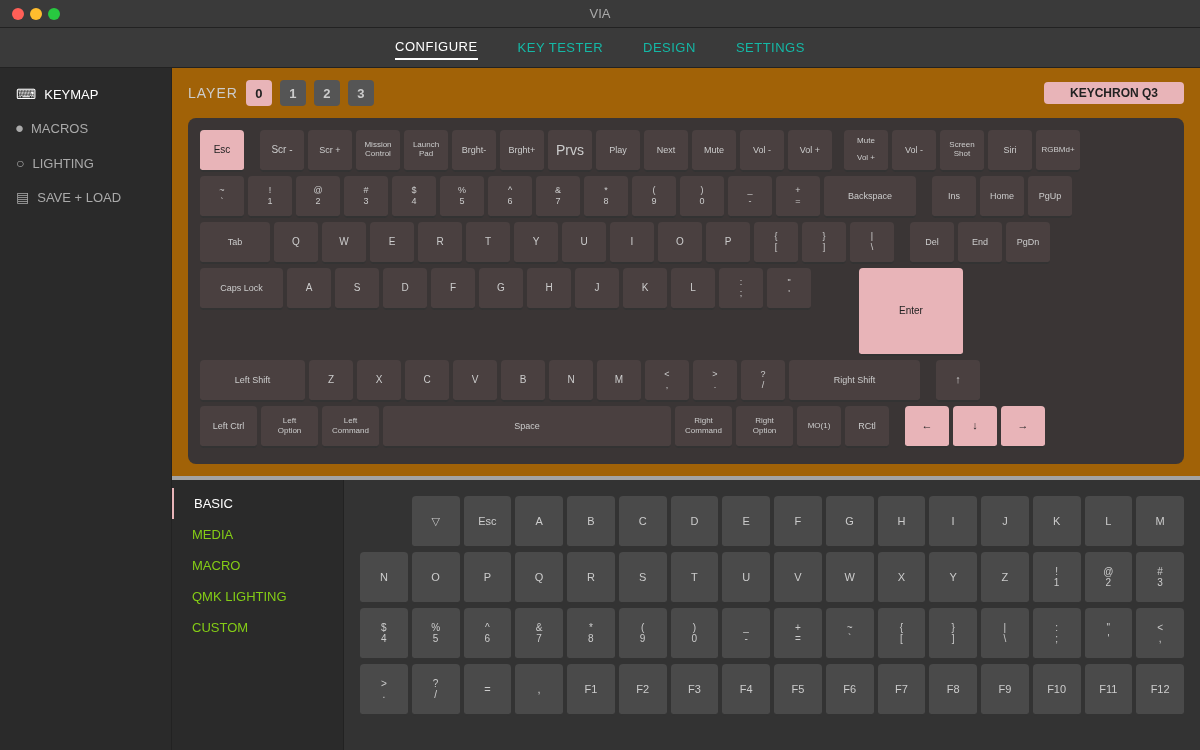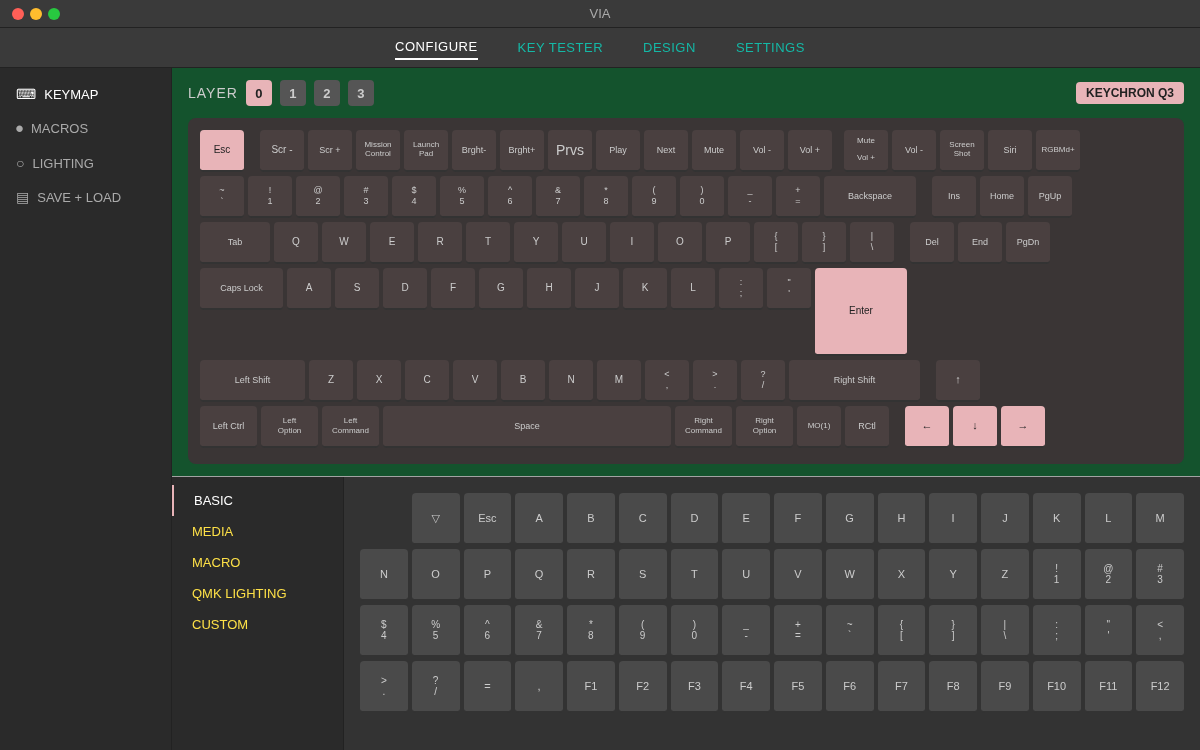--- a/index.html
+++ b/index.html
@@ -100,23 +100,23 @@
     
     .content {
       flex: 1;
       display: flex;
       flex-direction: column;
       overflow: hidden;
     }
 
     
     .keyboard-section {
-      background: #14532d;
+      background: #a16207;
       padding: 12px 16px;
-      border-bottom: 1px solid #a3a3a3;
+      border-bottom: 4px solid #a3a3a3;
     }
 
     .layer-header {
       display: flex;
       align-items: center;
       justify-content: space-between;
       margin-bottom: 12px;
     }
     .layer-label {
       font-size: 14px;
@@ -140,21 +140,21 @@
     }
     .layer-btn.inactive {
       background: #555;
       color: #ccc;
     }
     .keyboard-model {
       background: #e8b4b8;
       color: #222;
       font-size: 12px;
       font-weight: bold;
-      padding: 4px 10px;
+      padding: 4px 26px;
       border-radius: 4px;
     }
 
     
     .keyboard-layout {
       background: #3a3535;
       border-radius: 8px;
       padding: 12px;
     }
 
@@ -189,39 +189,39 @@
 
     
     .w1 { width: 44px; }
     .w125 { width: 57px; }
     .w150 { width: 70px; }
     .w175 { width: 83px; }
     .w2 { width: 92px; }
     .w225 { width: 105px; }
     .w275 { width: 131px; }
     .w625 { width: 288px; }
-    .w-enter { width: 92px; height: 88px; }
+    .w-enter { width: 104px; height: 88px; margin-left: 44px; }
 
     
     .bottom-panel {
       display: flex;
       flex: 1;
       overflow: hidden;
     }
 
     .bottom-sidebar {
       width: 172px;
       background: #2a2a2a;
       border-right: 1px solid #222;
       padding: 8px 0;
     }
     .bottom-sidebar-item {
       padding: 8px 20px;
       font-size: 13px;
-      color: #fde047;
+      color: #84cc16;
       cursor: pointer;
     }
     .bottom-sidebar-item.active {
       color: #fff;
       border-left: 2px solid #e8b4b8;
     }
 
     .keymap-picker {
       flex: 1;
       background: #333;

